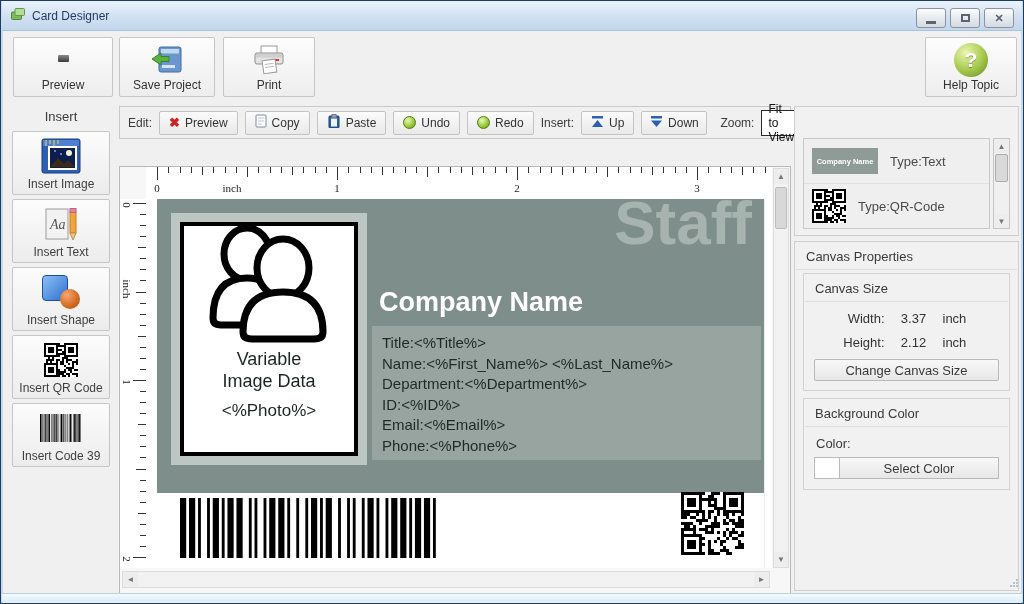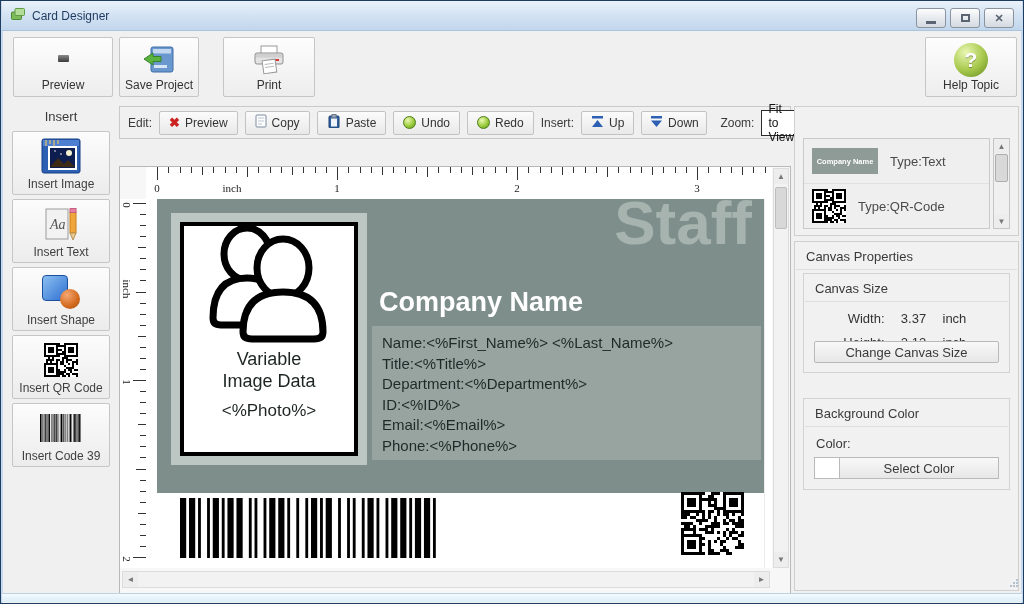--- a/index.html
+++ b/index.html
@@ -147,21 +147,21 @@
     </div>
   </div>
 
   <div class="toolbar">
     <button class="tbtn" style="left:9px;width:100px;">
       <span class="tb-icon">
           <span><span class="bulb"></span><span class="bulb-base" style="display:block;"></span></span>
         </span>
       <span class="tb-label">Preview</span>
     </button>
-    <button class="tbtn" style="left:115px;width:80px;">
+    <button class="tbtn" style="left:115px;width:96px;">
       <span class="tb-icon">
         <svg width="32" height="30" viewBox="0 0 32 30">
           <rect x="8" y="2" width="22" height="25" rx="2" fill="#6b97cf" stroke="#3f6ea8"></rect>
           <rect x="10" y="4" width="18" height="4.5" fill="#c3d7ee"></rect>
           <rect x="11" y="20" width="13" height="3" fill="#d7e4f3"></rect>
           <path d="M1 14 L10 8 V11.5 H18 V16.5 H10 V20 Z" fill="#59b33e" stroke="#35822a"></path>
         </svg>
       </span>
       <span class="tb-label">Save Project</span>
     </button>
@@ -620,22 +620,22 @@
         <span class="vlabel" style="top: 354px;">2</span>
         <span class="vlabel" style="top: 84px; left: -2px;">inch</span>
       </div>
 
     <div class="viewport">
       <div class="page">
         <div class="card-bg"></div>
         <div class="watermark">Staff</div>
         <div class="company">Company Name</div>
         <div class="info-box">
+            <div>Title:&lt;%Title%&gt;</div>
             <div>Name:&lt;%First_Name%&gt; &lt;%Last_Name%&gt;</div>
-            <div>Title:&lt;%Title%&gt;</div>
             <div>Department:&lt;%Department%&gt;</div>
             <div>ID:&lt;%ID%&gt;</div>
             <div>Email:&lt;%Email%&gt;</div>
             <div>Phone:&lt;%Phone%&gt;</div>
           </div>
         <div class="photo-frame">
           <div class="photo-box">
             <span>
               <svg width="128" height="118" viewBox="0 0 128 118">
                 <g fill="#fff" stroke="#000" stroke-width="7">
@@ -889,21 +889,21 @@
     <div class="mini-scroll">
       <div class="sb-btn" style="top:0;">▲</div>
       <div class="mini-thumb"></div>
       <div class="sb-btn" style="bottom:0;">▼</div>
     </div>
   </div>
 
   <div class="group" style="left:793px;top:240px;width:225px;height:350px;">
     <div class="group-title">Canvas Properties</div>
 
-    <div class="subbox" style="top:31px;height:100px;">
+    <div class="subbox" style="top:31px;height:118px;">
       <div class="group-title">Canvas Size</div>
       <div class="prop-row">
         <span class="pl">Width:</span>
         <span class="pv">3.37</span>
         <span class="pu">inch</span>
       </div>
       <div class="prop-row">
         <span class="pl">Height:</span>
         <span class="pv">2.12</span>
         <span class="pu">inch</span>

